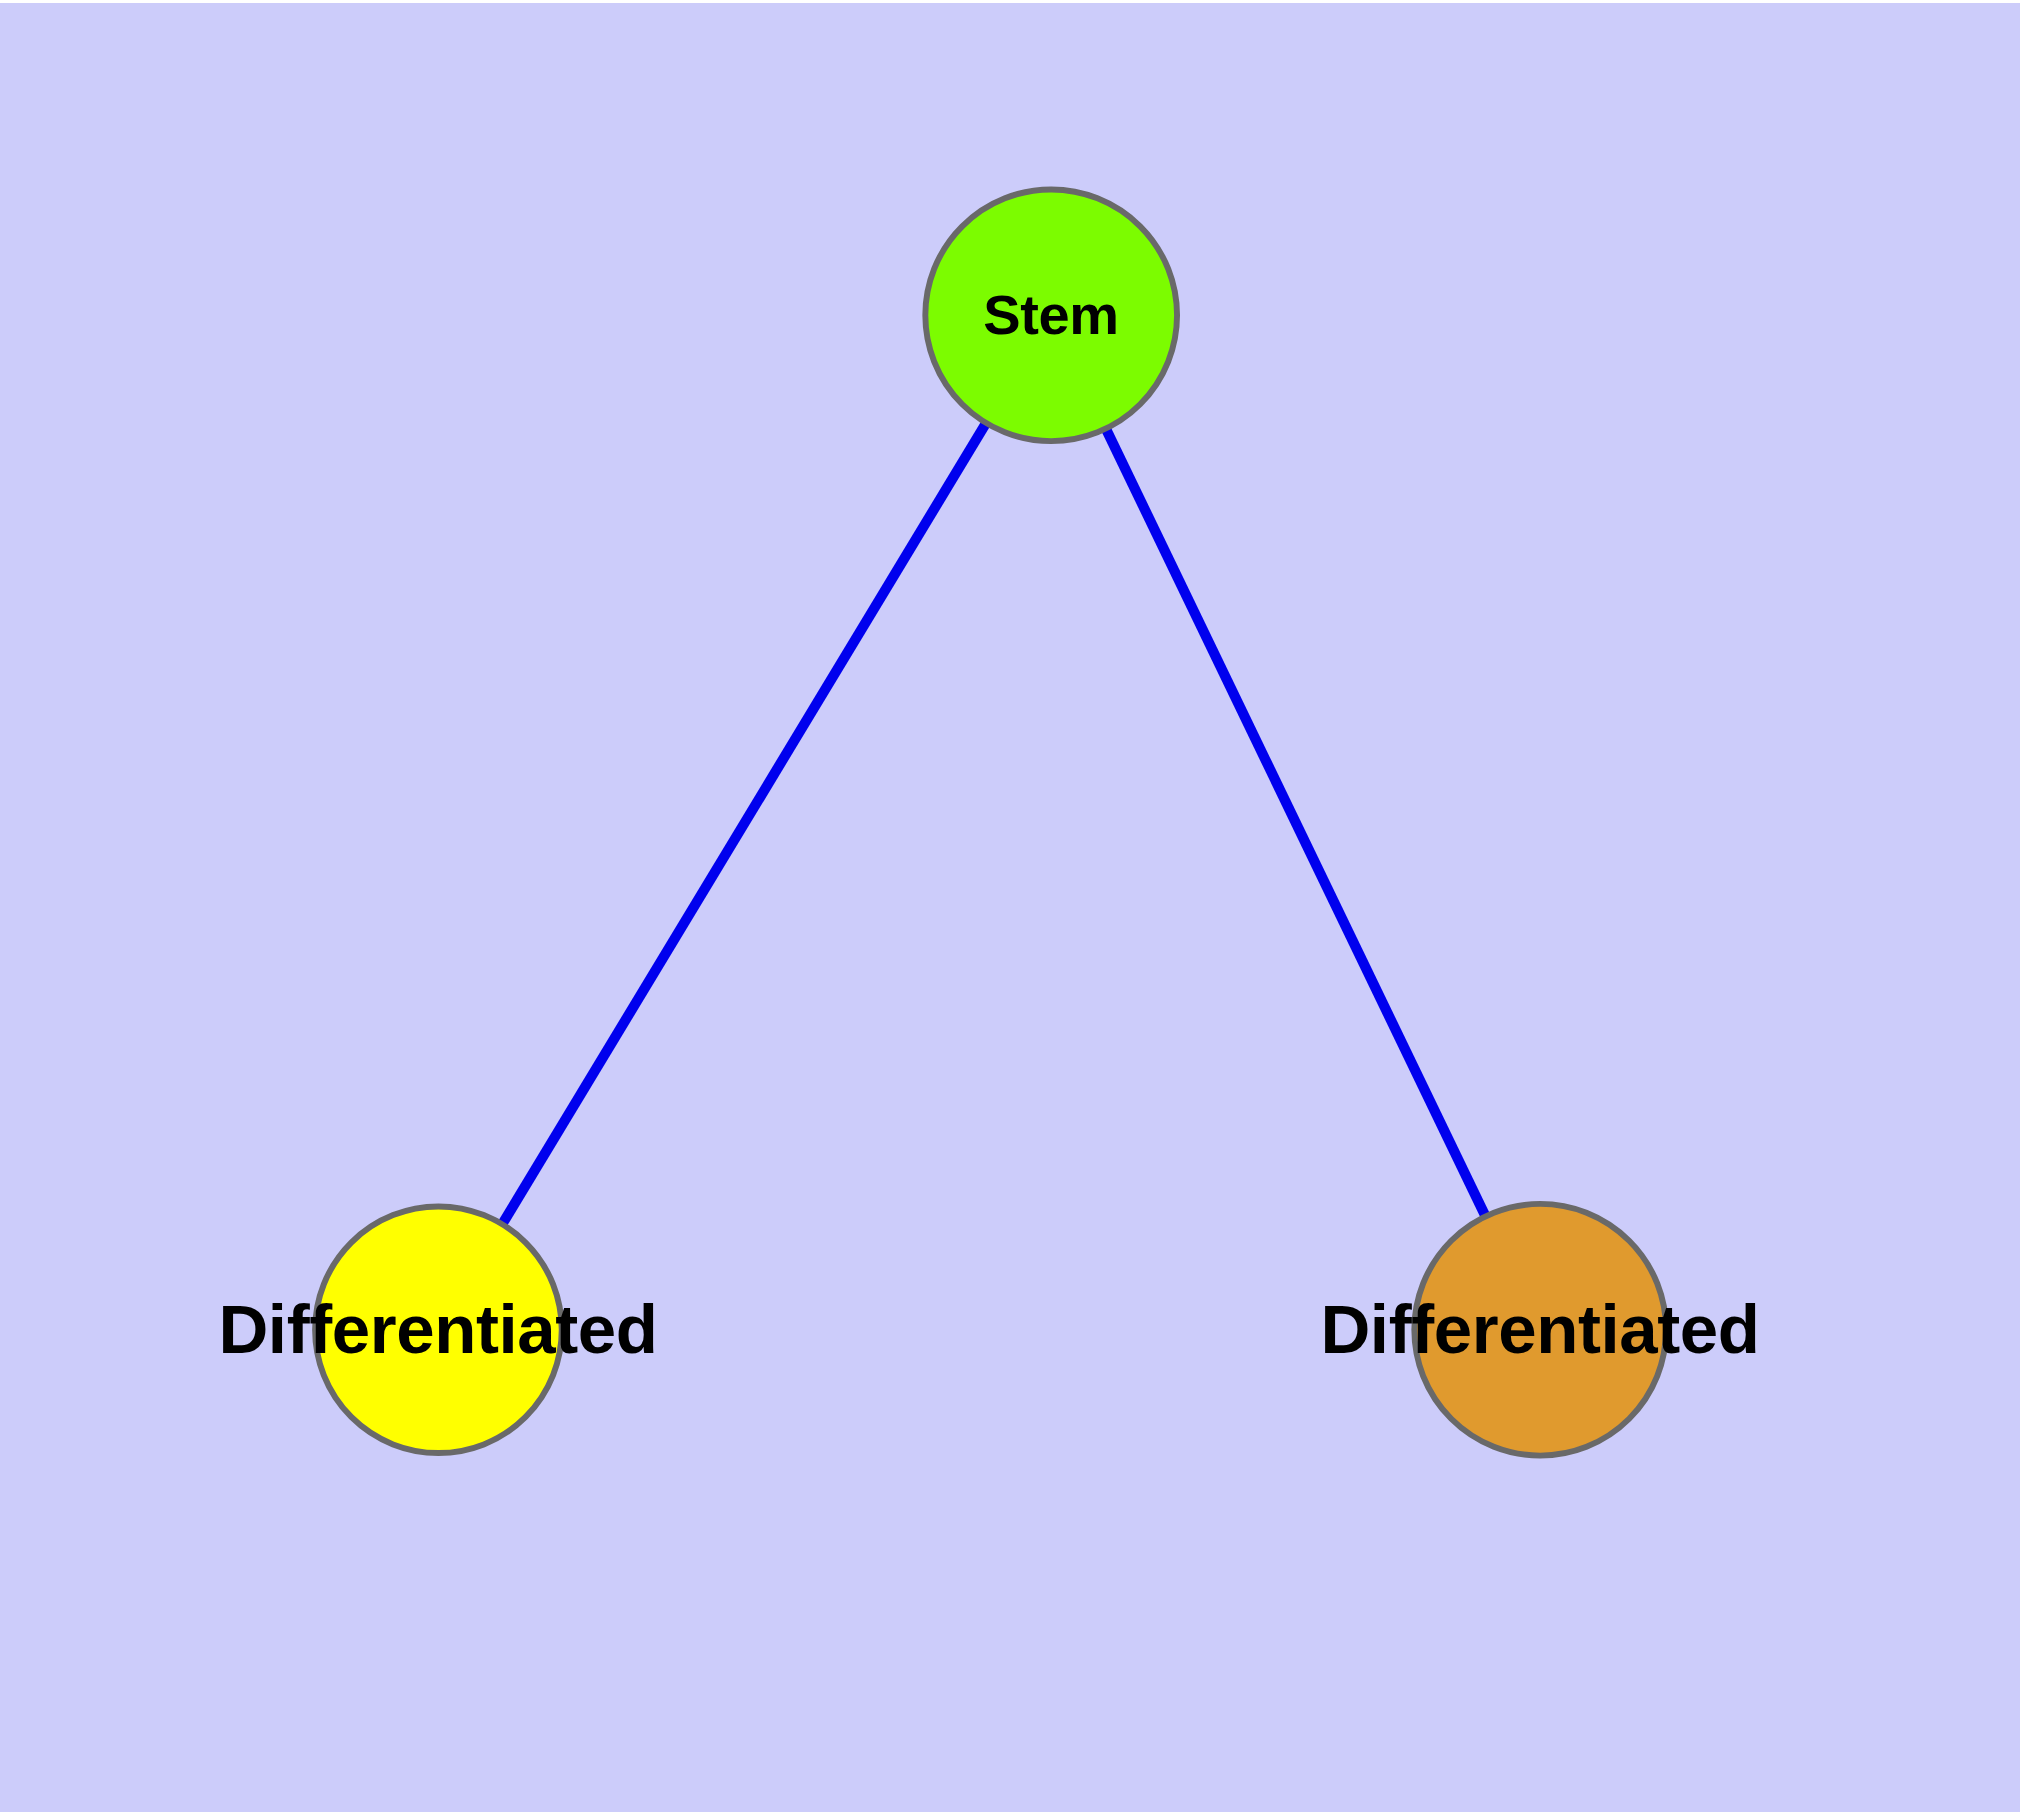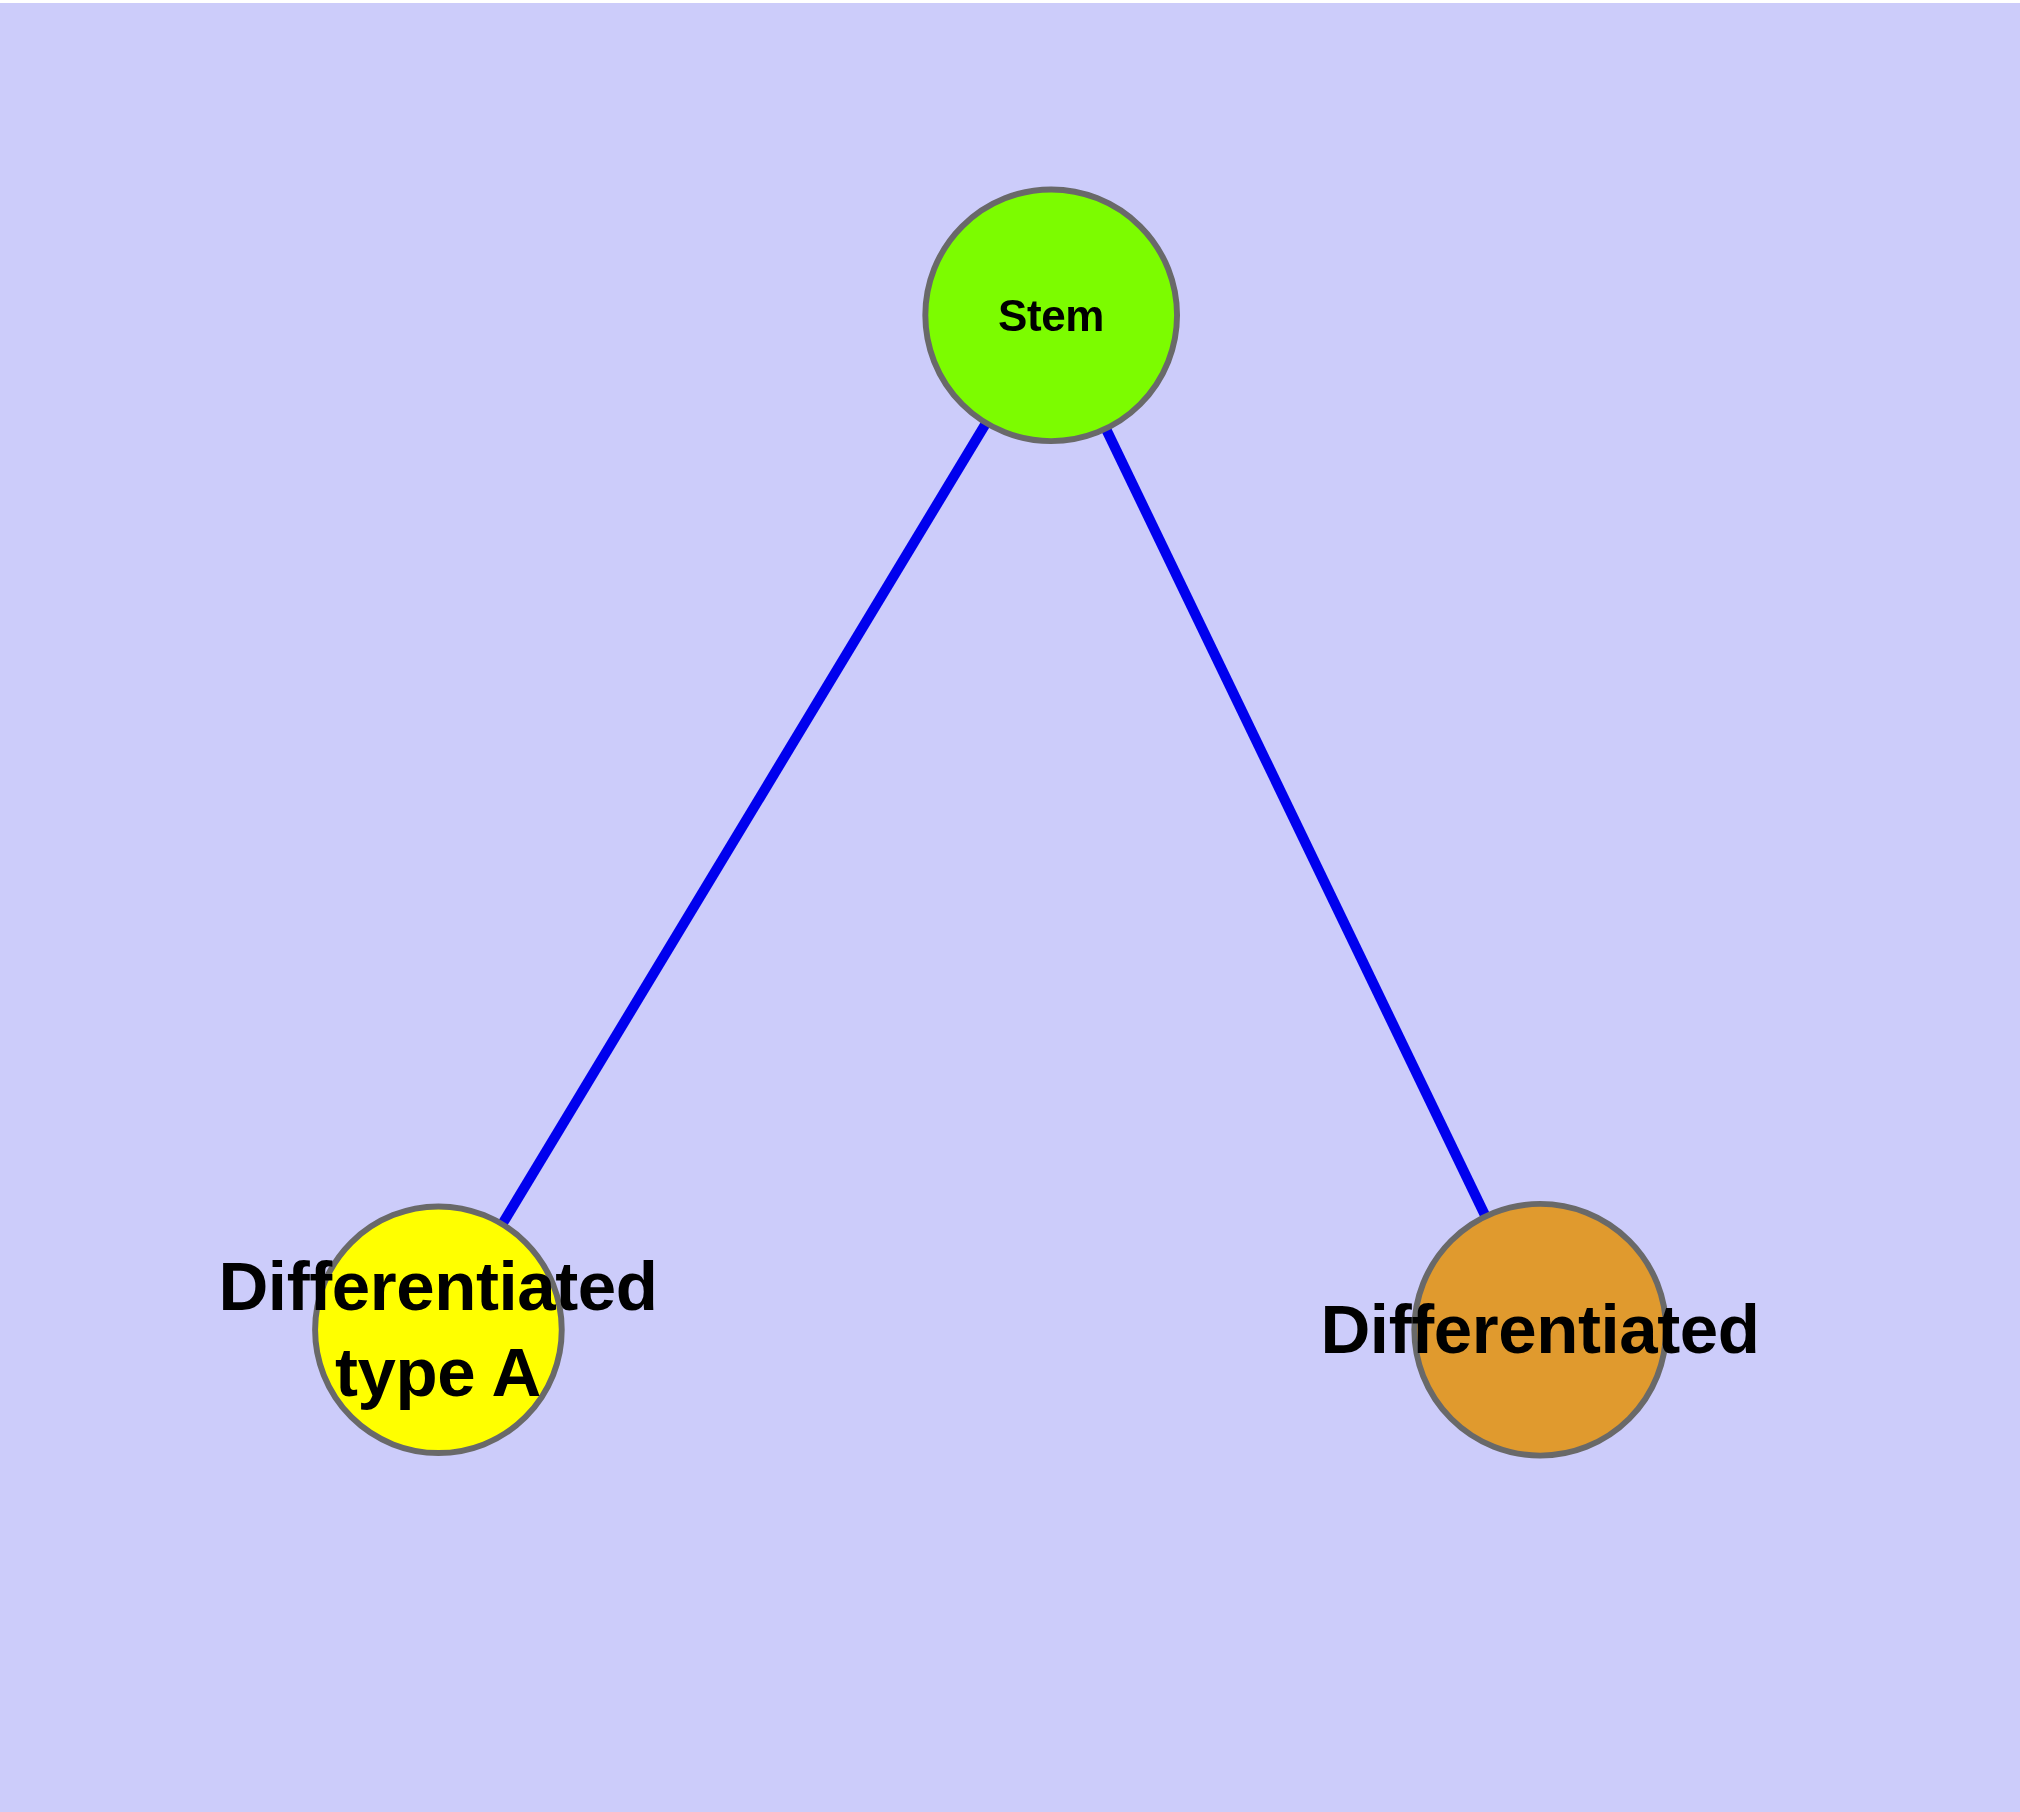--- a/index.html
+++ b/index.html
@@ -57,18 +57,18 @@
         <line x1="1304.264982974636" y1="505.3192107810039" x2="1752.735017025364" y2="1435.680789218996" stroke="#0000ee" stroke-width="12" stroke-linecap="butt"></line>
       </g>
     <g id="node-layer">
         <circle cx="1240" cy="372" r="148.5" fill="#7cfc00" stroke="#696969" stroke-width="7"></circle>
         <circle cx="517" cy="1569" r="145.5" fill="#ffff00" stroke="#696969" stroke-width="7"></circle>
         <circle cx="1817" cy="1569" r="148.5" fill="#e09a2e" stroke="#696969" stroke-width="7"></circle>
       </g>
   </svg>
 
   <div id="label-layer">
-      <div class="node-label" style="left: 1051px; top: 315px; color: rgb(0, 0, 0); font-size: 44px;"><span class="label-line">Stem</span></div>
-      <div class="node-label" style="left: 438px; top: 1330px; color: rgb(0, 0, 0); font-size: 69px;"><span class="label-line">Differentiated</span><span class="label-line">type A</span></div>
+      <div class="node-label" style="left: 1051px; top: 315px; color: rgb(0, 0, 0); font-size: 56px;"><span class="label-line">Stem</span></div>
+      <div class="node-label" style="left: 438px; top: 1330px; color: rgb(0, 0, 0); font-size: 69px;"><span class="label-line">Differentiated</span></div>
       <div class="node-label" style="left: 1540px; top: 1330px; color: rgb(0, 0, 0); font-size: 69px;"><span class="label-line">Differentiated</span></div>
     </div>
 </div>
 
 
 </body></html>

